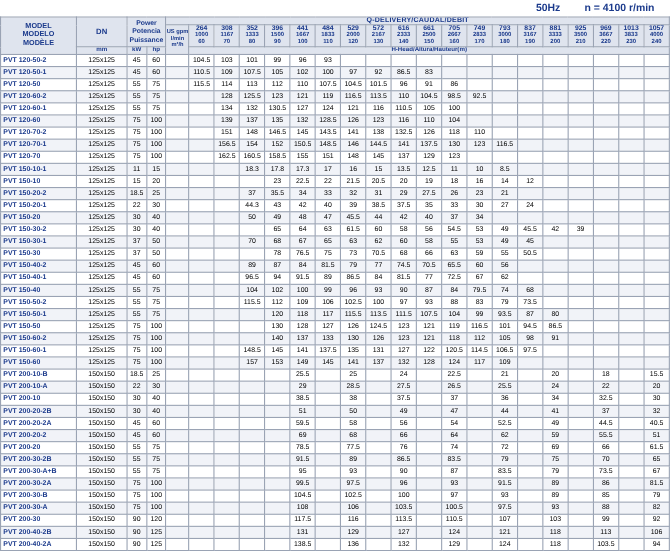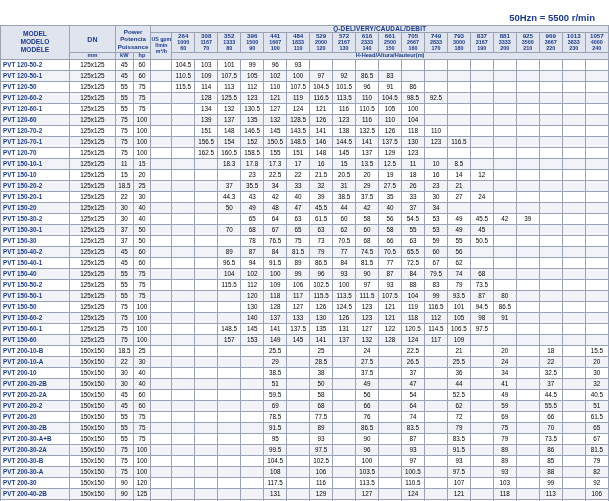--- a/index.html
+++ b/index.html
@@ -1,19 +1,19 @@
 <!DOCTYPE html>
 <html><head>
 <meta charset="utf-8">
 <style>
   html,body{margin:0;padding:0;background:#ffffff;}
   body{width:609px;height:501px;font-family:"Liberation Sans",sans-serif;color:#000;}
   #page{position:relative;width:609px;height:501px;overflow:hidden;}
-  .topbar{display:flex;justify-content:flex-end;align-items:center;
-          padding:12px 14px 2px 0;font-size:9.5px;font-weight:bold;color:#1b3a8c;}
+  .topbar{display:flex;justify-content:flex-end;align-items:center;gap:22px;
+          padding:2px 14px 2px 0;font-size:9.5px;font-weight:bold;color:#1b3a8c;}
   table{border-collapse:collapse;width:609px;table-layout:fixed;}
   td,th{border:1px solid #9aa3b4;font-size:6.2px;text-align:center;padding:0;
         line-height:1.0;overflow:hidden;white-space:nowrap;}
   thead th{background:#dfe4ee;color:#1b3a8c;font-weight:bold;}
   .modelcell{text-align:left;padding-left:2px;font-weight:bold;color:#1b3a8c;font-size:6.3px;}
   tbody tr{height:11px;}
   tbody td{background:#ffffff;color:#000;font-size:6.3px;}
   tbody tr.alt td{background:#f1f3f8;}
   .hdr-model{font-size:6.6px;line-height:1.25;}
   .hdr-dn{font-size:7px;}
@@ -25,21 +25,21 @@
   .qv small{display:block;font-size:5.4px;font-weight:bold;}
   .subunit{font-size:5.6px;font-weight:bold;color:#1b3a8c;}
 </style>
 </head>
 <body>
 
 <div id="page">
 
   <div class="topbar">
     <span>50Hz</span>
-    <span>n = 5500 r/min</span>
+    <span>n = 4100 r/min</span>
   </div>
 
   <table>
     <colgroup>
       <col style="width:66px">
       <col style="width:44px">
       <col style="width:17px">
       <col style="width:17px">
       <col style="width:20px">
       <col span="19" style="width:22px">

